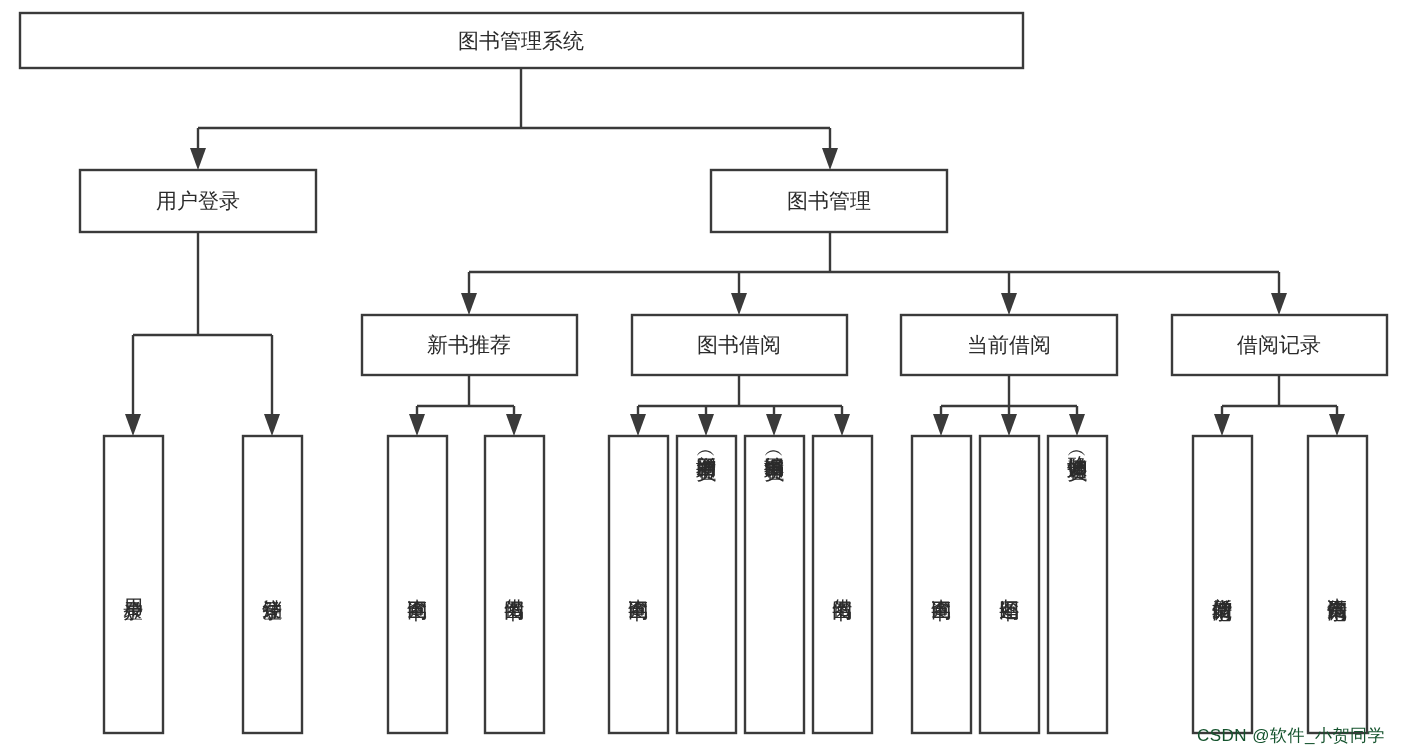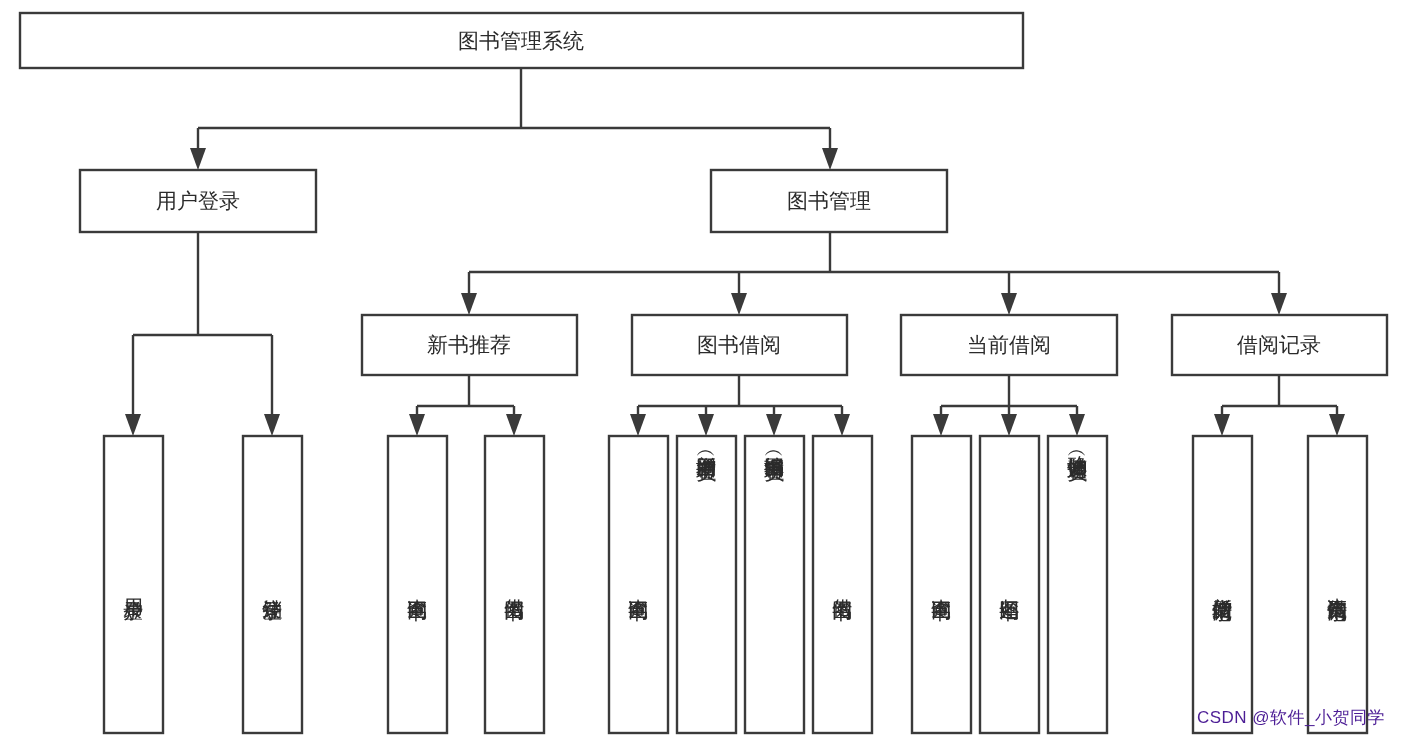--- a/index.html
+++ b/index.html
@@ -62,24 +62,24 @@
     font-family: "Liberation Sans", "DejaVu Sans", sans-serif;
     font-size: 20px;
     line-height: 1.12;
     color: #2b2b2b;
     letter-spacing: 1px;
     white-space: nowrap;
   }
   #watermark {
     position: absolute;
     right: 8px;
-    bottom: 18px;
+    bottom: 0;
     font-family: "Liberation Sans", "DejaVu Sans", sans-serif;
     font-size: 17px;
-    color: #4c1d95;
+    color: #14532d;
     letter-spacing: 0.5px;
     user-select: none;
   }
 </style>
 </head>
 <body>
 
 <div id="diagram-root">
 
   <svg id="flow" viewBox="0 0 1405 747">

